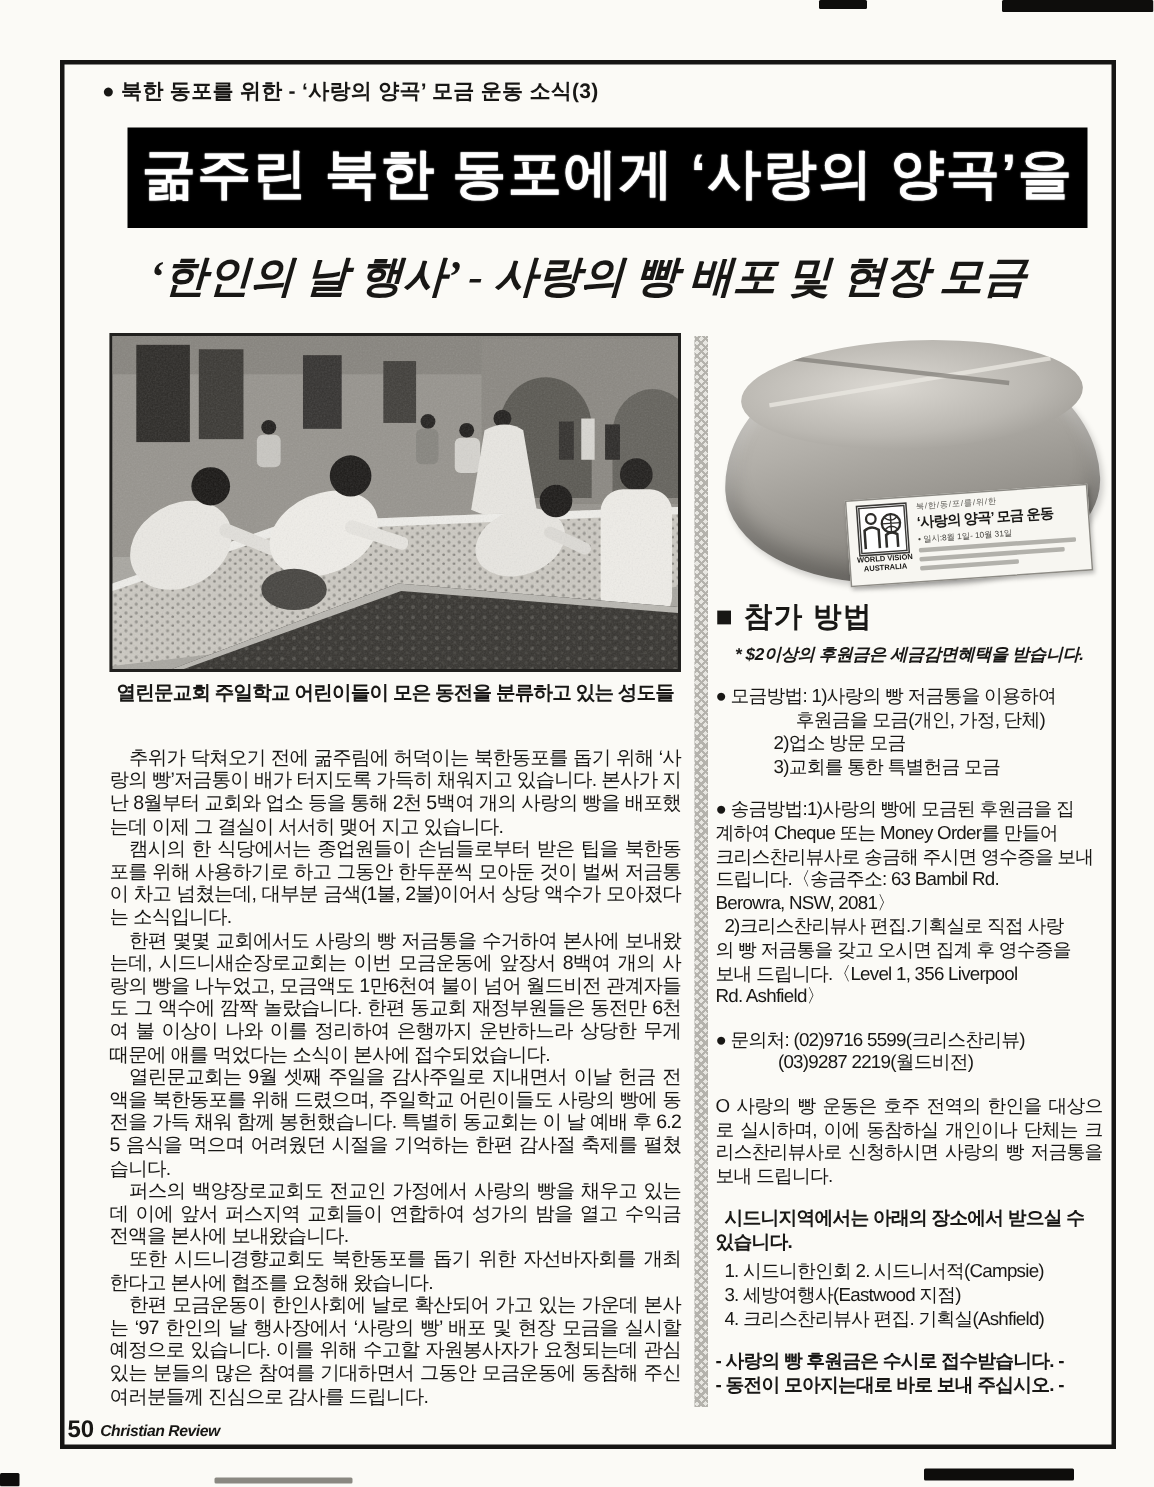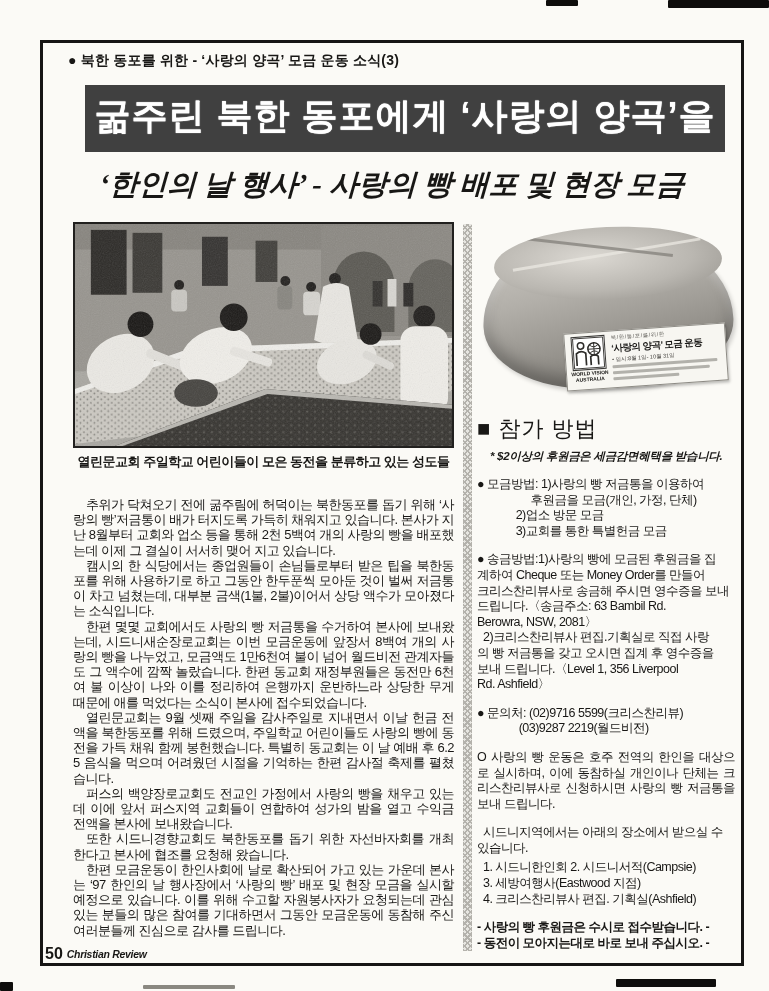--- a/index.html
+++ b/index.html
@@ -16,21 +16,21 @@
   .m-b2{left:143px;top:985px;width:92px;height:4px;background:#8a8881;}
   .m-b3{left:616px;top:979px;width:100px;height:8px;}
   
   .frame{
     position:absolute;left:40px;top:40px;width:704px;height:926px;
     border:3px solid #161514;box-sizing:border-box;background:#fbfaf6;
     overflow:hidden;
   }
   .kicker{margin:9px 0 0 25px;font-size:14px;font-weight:bold;letter-spacing:.2px;}
   .headline-bar{
-    margin:15px 16px 0 42px;background:#404040;color:#fff;text-align:center;
+    margin:15px 16px 0 42px;background:#000000;color:#fff;text-align:center;
     padding:7px 2px 11px;font-size:36px;font-weight:bold;letter-spacing:1px;
     text-shadow:0 0 1px #fff;
   }
   .subheadline{
     text-align:center;margin-top:13px;font-family:"Liberation Serif",serif;
     font-style:italic;font-weight:bold;font-size:29px;letter-spacing:0;
     transform:skewX(-2deg);
   }
   .columns{display:flex;margin:17px 4px 0 30px;align-items:stretch;}
   .col-left{width:381px;}
@@ -74,21 +74,21 @@
   }
   .wv-box{width:38px;flex:none;display:flex;flex-direction:column;align-items:center;}
   .wv-emblem{width:34px;height:34px;border:1.5px solid #3a3936;box-sizing:border-box;background:#fff;}
   .wv-text{font-size:5px;font-weight:bold;text-align:center;line-height:5.5px;margin-top:1px;letter-spacing:0;}
   .lbl-col{flex:1;min-width:0;display:flex;flex-direction:column;}
   .lbl-small{font-size:5.5px;letter-spacing:.5px;color:#5c5a55;}
   .lbl-title{font-size:9.5px;font-weight:bold;letter-spacing:-.5px;margin:1px 0;}
   .lbl-line{font-size:5.5px;color:#44423e;}
   .fuzzy{height:3px;background:#8e8c86;opacity:.65;border-radius:1px;margin:1.5px 0;}
   .fz1{width:95%;} .fz2{width:88%;} .fz3{width:60%;}
-  .side-title{font-size:22px;font-weight:normal;margin:20px 0 5px;letter-spacing:1px;}
+  .side-title{font-size:19px;font-weight:bold;margin:4px 0 5px;letter-spacing:1px;}
   .tax-note{font-size:11.5px;font-weight:bold;font-style:italic;margin:0 0 13px 13px;letter-spacing:-.3px;}
   .side-block{
     font-size:12.5px;line-height:15.6px;white-space:pre-wrap;margin:0 0 13px;
     letter-spacing:-.5px;word-break:break-all;
   }
   .campaign{white-space:normal;text-align:justify;}
   .closing{font-weight:bold;margin-bottom:0;}
   
   .footer{position:absolute;left:45px;top:945px;display:flex;align-items:center;}
   .footer .num{font-size:16px;font-weight:bold;}
@@ -234,21 +234,21 @@
 크리스찬리뷰사로 송금해 주시면 영수증을 보내
 드립니다.〈송금주소: 63 Bambil Rd.
 Berowra, NSW, 2081〉
   2)크리스찬리뷰사 편집.기획실로 직접 사랑
 의 빵 저금통을 갖고 오시면 집계 후 영수증을
 보내 드립니다.〈Level 1, 356 Liverpool
 Rd. Ashfield〉</div>
       <div class="side-block">● 문의처: (02)9716 5599(크리스찬리뷰)
               (03)9287 2219(월드비전)</div>
       <div class="side-block campaign">O 사랑의 빵 운동은 호주 전역의 한인을 대상으로 실시하며, 이에 동참하실 개인이나 단체는 크리스찬리뷰사로 신청하시면 사랑의 빵 저금통을 보내 드립니다.</div>
-      <div class="side-block" style="margin-bottom:4px;">  시드니지역에서는 아래의 장소에서 받으실 수
+      <div class="side-block" style="margin-bottom:4px;font-weight:bold;">  시드니지역에서는 아래의 장소에서 받으실 수
 있습니다.</div>
       <div class="side-block">  1. 시드니한인회 2. 시드니서적(Campsie)
   3. 세방여행사(Eastwood 지점)
   4. 크리스찬리뷰사 편집. 기획실(Ashfield)</div>
       <div class="side-block closing">- 사랑의 빵 후원금은 수시로 접수받습니다. -
 - 동전이 모아지는대로 바로 보내 주십시오. -</div>
 
     </div>
   </div>
 </div>

